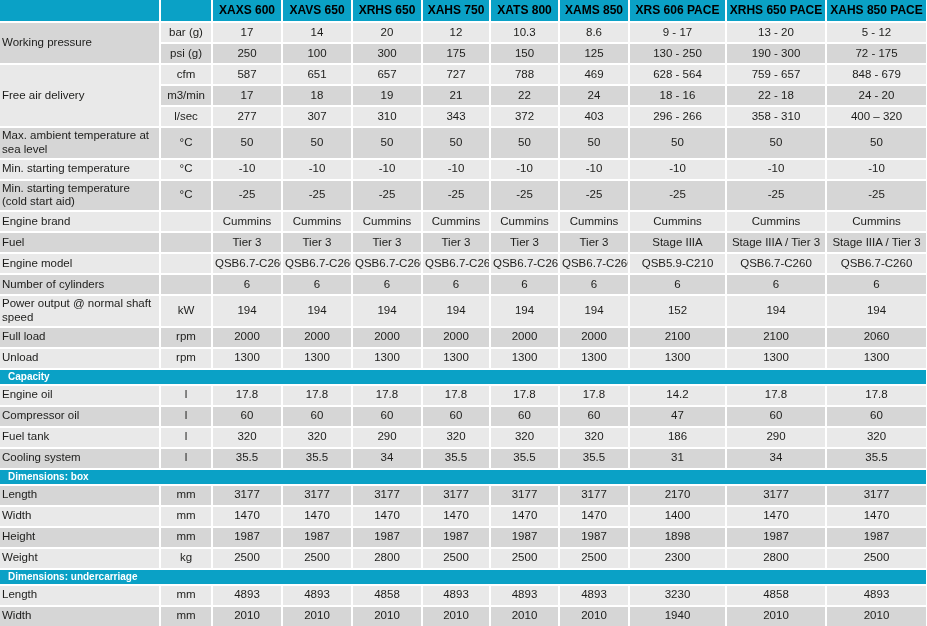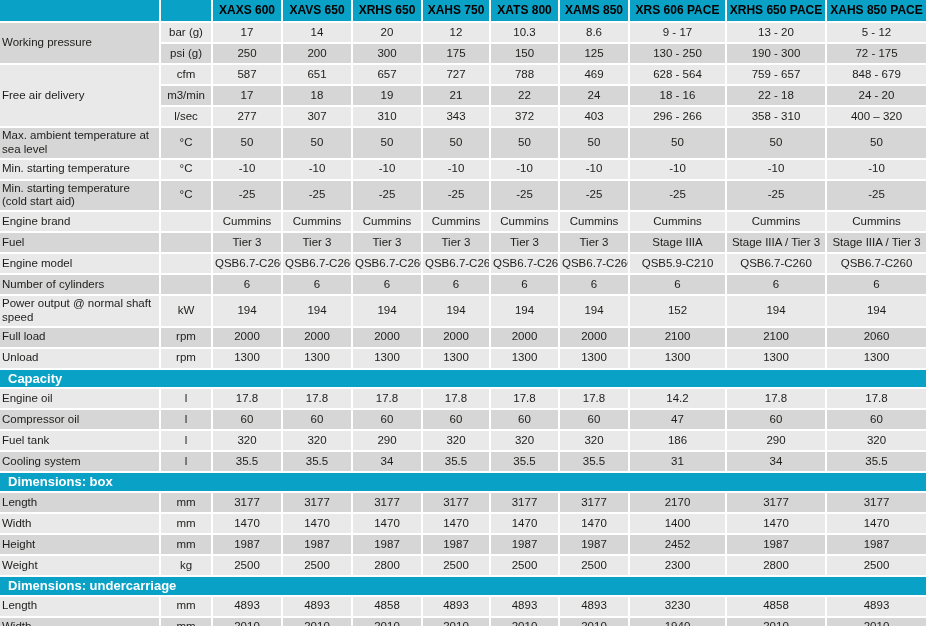--- a/index.html
+++ b/index.html
@@ -25,21 +25,21 @@
   th.model{
     background:var(--accent);color:#000000;font-weight:700;font-size:12px;
     height:19px;white-space:nowrap;padding:1px 1px;
   }
   td.label{
     text-align:left;padding-right:4px;white-space:normal;
   }
   td.unit,td.val{white-space:nowrap;}
   tr.section td{
     background:var(--accent);color:#fff;font-weight:700;text-align:left;
-    padding-left:8px;height:12px;font-size:13px;white-space:nowrap;
+    padding-left:8px;height:12px;font-size:10px;white-space:nowrap;
   }
   .s0{background:var(--s0);}
   .s1{background:var(--s1);}
 </style>
 </head>
 <body>
 
 <div id="sheet">
   <table>
     <colgroup>
@@ -80,21 +80,21 @@
           <td class="val s0">12</td>
           <td class="val s0">10.3</td>
           <td class="val s0">8.6</td>
           <td class="val s0">9 - 17</td>
           <td class="val s0">13 - 20</td>
           <td class="val s0">5 - 12</td>
         </tr>
         <tr>
           <td class="unit s1">psi (g)</td>
           <td class="val s1">250</td>
-          <td class="val s1">200</td>
+          <td class="val s1">100</td>
           <td class="val s1">300</td>
           <td class="val s1">175</td>
           <td class="val s1">150</td>
           <td class="val s1">125</td>
           <td class="val s1">130 - 250</td>
           <td class="val s1">190 - 300</td>
           <td class="val s1">72 - 175</td>
         </tr>
         <tr>
           <td class="label s0" rowspan="3">Free air delivery</td>
@@ -349,21 +349,21 @@
         </tr>
         <tr>
           <td class="label s1" rowspan="1">Height</td>
           <td class="unit s1">mm</td>
           <td class="val s1">1987</td>
           <td class="val s1">1987</td>
           <td class="val s1">1987</td>
           <td class="val s1">1987</td>
           <td class="val s1">1987</td>
           <td class="val s1">1987</td>
-          <td class="val s1">2452</td>
+          <td class="val s1">1898</td>
           <td class="val s1">1987</td>
           <td class="val s1">1987</td>
         </tr>
         <tr>
           <td class="label s0" rowspan="1">Weight</td>
           <td class="unit s0">kg</td>
           <td class="val s0">2500</td>
           <td class="val s0">2500</td>
           <td class="val s0">2800</td>
           <td class="val s0">2500</td>

